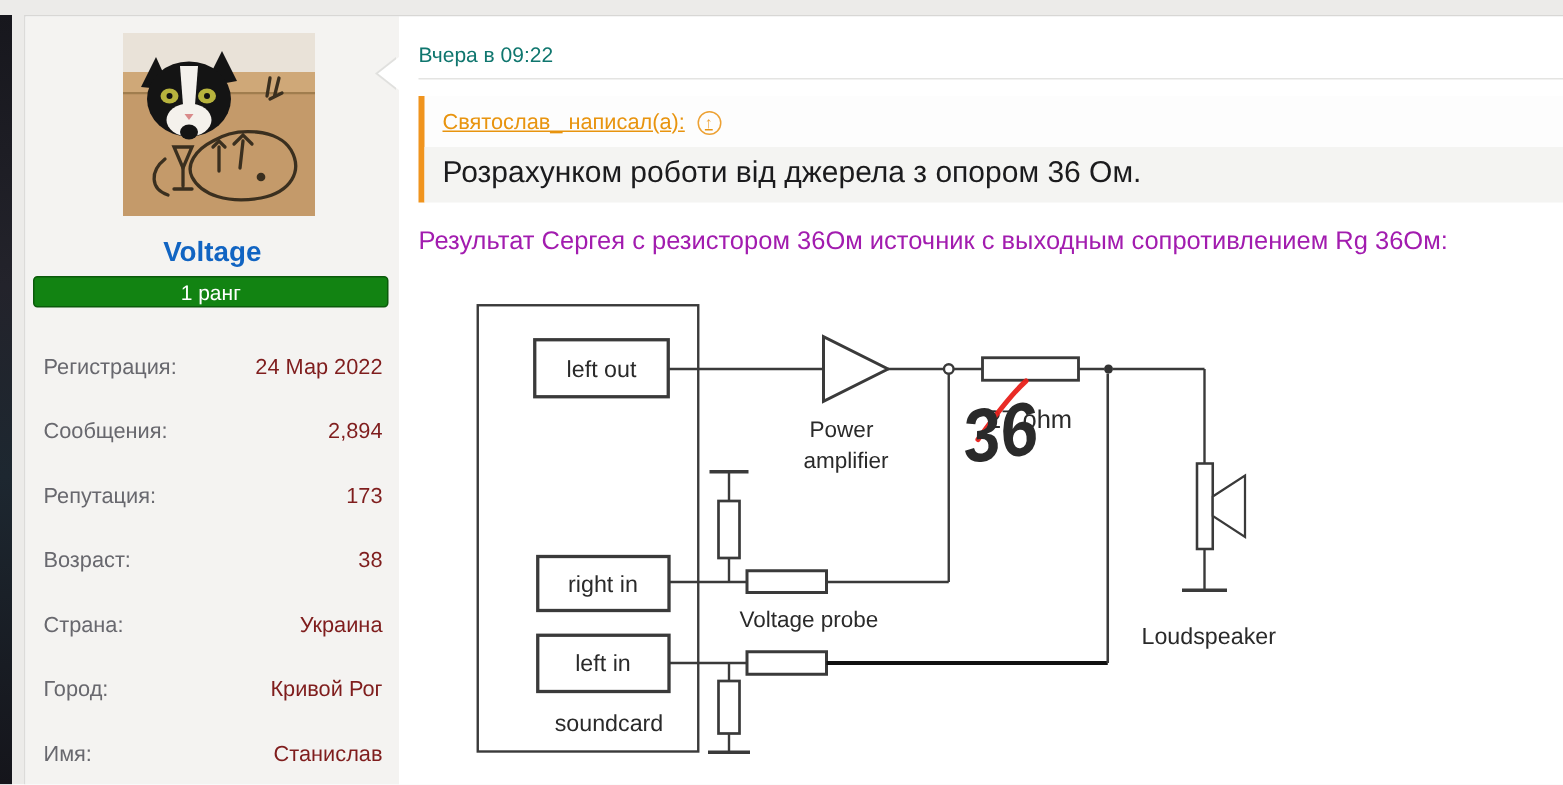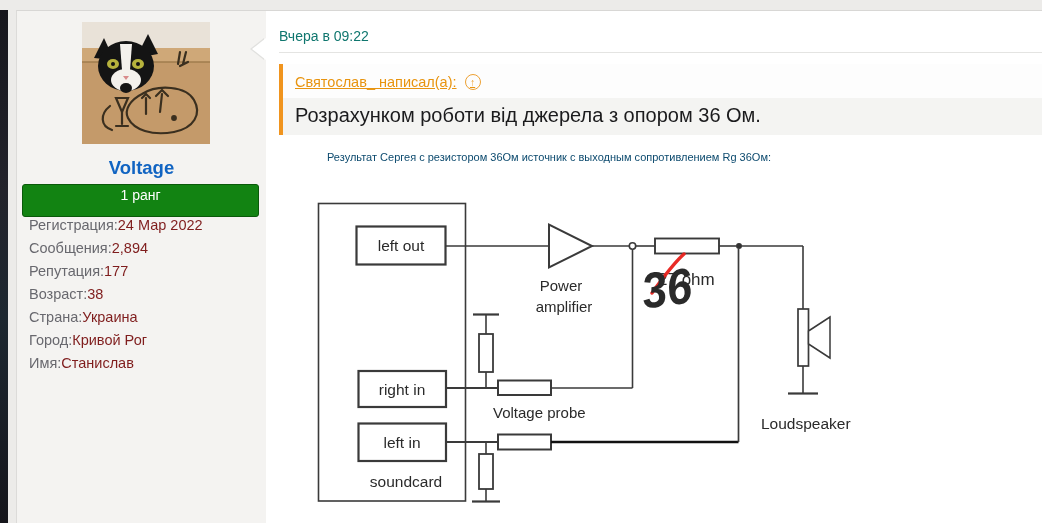--- a/index.html
+++ b/index.html
@@ -7,42 +7,42 @@
          font-family:"Liberation Sans",sans-serif;-webkit-font-smoothing:antialiased;}
   .dark-strip{position:absolute;left:0;top:10px;width:8px;height:513px;
     background:linear-gradient(180deg,#17171d 0%,#23232b 35%,#1d2730 60%,#15151b 100%);}
   .card{position:absolute;left:16px;top:10px;width:1026px;height:513px;background:#fff;
         border-top:1px solid #d8d7d5;border-left:1px solid #dcdbd9;}
   
   .sidebar{position:absolute;left:0;top:0;width:249px;height:100%;background:#f4f3f1;}
   .avatar{position:absolute;left:65px;top:11px;width:128px;height:122px;cursor:pointer;}
   .username{position:absolute;left:0;top:146px;width:249px;text-align:center;
             font-size:18.5px;font-weight:bold;color:#1164c2;cursor:pointer;}
-  .badge{position:absolute;left:5px;top:173px;width:237px;height:33px;box-sizing:border-box;
+  .badge{position:absolute;left:5px;top:173px;width:237px;height:21px;box-sizing:border-box;
          background:#128312;border:1px solid #0a5a0a;border-radius:3px;
          color:#fff;font-size:14px;line-height:20px;text-align:center;}
   .stats{position:absolute;left:12px;top:203px;width:226px;font-size:14.5px;}
-  .stat-row{display:flex;line-height:23px;}
+  .stat-row{display:flex;justify-content:space-between;line-height:23px;margin-top:20px;}
   .stat-label{color:#68686e;}
   .stat-value{color:#7f1d1d;}
   
   .content{position:absolute;left:249px;top:0;right:0;height:100%;background:#fff;}
   .arrow{position:absolute;left:-14px;top:27px;width:0;height:0;
          border-top:11px solid transparent;border-bottom:11px solid transparent;
          border-right:14px solid #fff;filter:drop-shadow(-1.5px 0 0 #e0e0de);}
   .timestamp{position:absolute;left:13px;top:17px;font-size:14px;color:#0f766e;cursor:pointer;}
   .sep{position:absolute;left:13px;right:0;top:41px;border-top:1px solid #e4e4e2;}
   .quote{position:absolute;left:13px;right:0;top:53px;border-left:4px solid #f0941e;background:#fdfdfd;}
   .quote-title{display:flex;align-items:center;gap:8px;padding:10px 12px 8px;
                font-size:14.5px;color:#e8940f;cursor:pointer;text-decoration:underline;}
   .qicon{display:inline-flex;width:16px;height:16px;border:1.7px solid #eda133;border-radius:50%;
          color:#eda133;font-size:10.5px;font-weight:bold;align-items:center;justify-content:center;
          box-sizing:border-box;cursor:pointer;}
   .quote-body{background:#f4f4f2;padding:6px 12px 8px;font-size:20px;color:#1b1b1d;}
-  .post-text{position:absolute;left:13px;top:140px;right:4px;font-size:11px;color:#0c4a6e;margin-left:48px;}
+  .post-text{position:absolute;left:13px;top:140px;right:4px;font-size:17px;color:#a21caf;}
   .diagram{position:absolute;left:20px;top:180px;cursor:pointer;}
   .diagram text{font-family:"Liberation Sans",sans-serif;fill:#2a2a2a;}
 </style>
 </head>
 <body>
 
 <div class="stage">
   <div class="dark-strip"></div>
 
   <div class="card">
@@ -88,21 +88,21 @@
         <div class="stat-row">
           <span class="stat-label">Регистрация:</span>
           <span class="stat-value">24 Мар 2022</span>
         </div>
         <div class="stat-row">
           <span class="stat-label">Сообщения:</span>
           <span class="stat-value">2,894</span>
         </div>
         <div class="stat-row">
           <span class="stat-label">Репутация:</span>
-          <span class="stat-value">177</span>
+          <span class="stat-value">173</span>
         </div>
         <div class="stat-row">
           <span class="stat-label">Возраст:</span>
           <span class="stat-value">38</span>
         </div>
         <div class="stat-row">
           <span class="stat-label">Страна:</span>
           <span class="stat-value">Украина</span>
         </div>
         <div class="stat-row">

